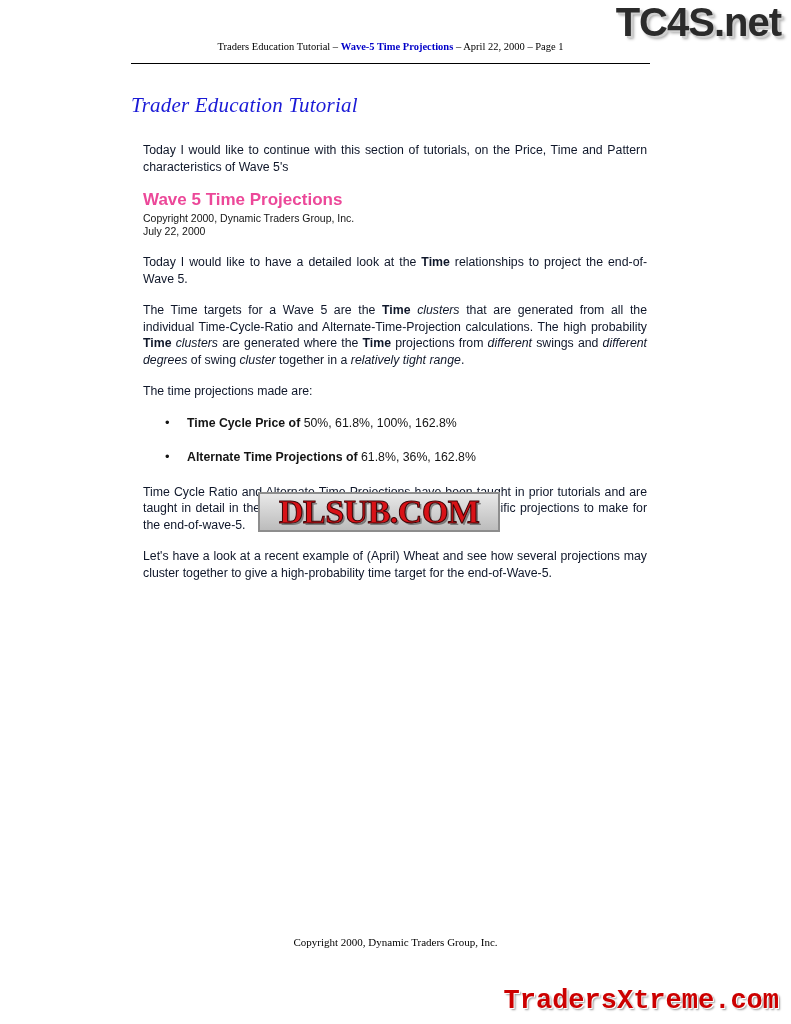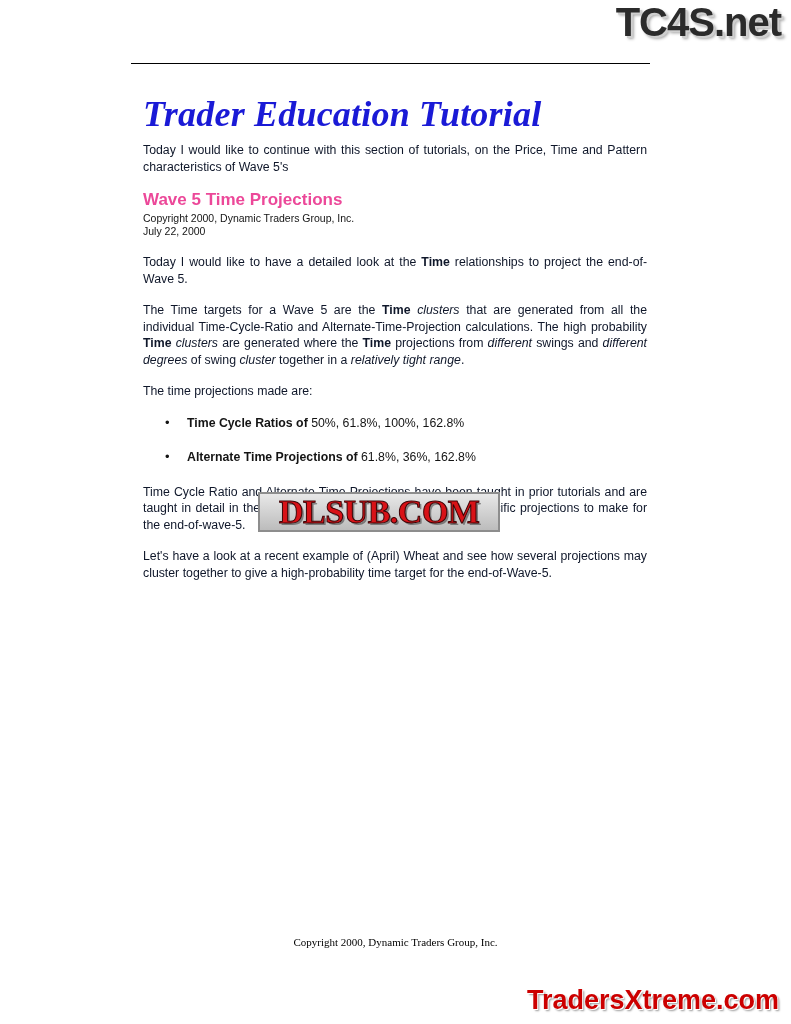--- a/index.html
+++ b/index.html
@@ -59,26 +59,26 @@
     position: absolute;
     left: 131px;
     top: 63px;
     width: 519px;
     border-top: 1px solid #000000;
     height: 0;
   }
 
   .doc-title {
     position: absolute;
-    left: 143px;
+    left: 131px;
     top: 93px;
     font-family: "Liberation Serif", serif;
     font-style: italic;
-    font-weight: bold;
-    font-size: 36px;
+    font-weight: normal;
+    font-size: 21px;
     color: #1a1ad6;
     letter-spacing: 0.2px;
   }
 
   .body-col {
     position: absolute;
     left: 143px;
     top: 142px;
     width: 504px;
   }
@@ -158,35 +158,38 @@
     text-align: center;
     font-family: "Liberation Serif", serif;
     font-size: 11px;
     color: #000000;
   }
 
   .tx-watermark {
     position: absolute;
     right: 12px;
     bottom: 8px;
-    font-family: Liberation Sans, sans-serif;
+    font-family: Liberation Mono, monospace;
     font-weight: bold;
     font-size: 27px;
     color: #cc0000;
     text-shadow: 1px 1px 0 #ffffff, 2px 2px 2px rgba(0,0,0,0.4);
     letter-spacing: 0px;
   }
 </style>
 </head>
 <body>
 
 <div class="page">
 
   <div class="tc4s-watermark">TC4S.net</div>
 
+  <div class="header-line">
+    <span>Traders Education Tutorial – </span><span class="hl-blue">Wave-5 Time Projections</span><span> – April 22, 2000 – Page 1</span>
+  </div>
   <div class="header-rule"></div>
 
   <div class="doc-title">Trader Education Tutorial</div>
 
   <div class="body-col">
 
     <p class="para">Today I would like to continue with this section of tutorials, on the Price, Time and Pattern characteristics of Wave 5's</p>
 
     <div class="section-head">Wave 5 Time Projections</div>
     <p class="copyright-small">Copyright 2000, Dynamic Traders Group, Inc.</p>
@@ -195,21 +198,21 @@
 
     <p class="para"><span>Today I would like to  have a detailed look at the </span><b>Time</b><span> relationships to project the end-of-Wave 5.</span></p>
 
     <p class="para"><span>The Time targets for a Wave 5 are the </span><b>Time</b><span> </span><i>clusters</i><span> that are generated from all the individual Time-Cycle-Ratio and Alternate-Time-Projection calculations. The high probability </span><b>Time</b><span> </span><i>clusters</i><span> are generated where the </span><b>Time</b><span> projections from </span><i>different</i><span> swings and </span><i>different degrees</i><span> of swing </span><i>cluster</i><span> together in a </span><i>relatively tight range</i><span>.</span></p>
 
     <p class="para">The time projections made are:</p>
 
     <ul class="bullets">
       <li>
         <span class="bullet-dot">•</span>
-        <b>Time Cycle Ratios of</b><span> 50%, 61.8%, 100%, 162.8%</span>
+        <b>Time Cycle Price of</b><span> 50%, 61.8%, 100%, 162.8%</span>
       </li>
       <li>
         <span class="bullet-dot">•</span>
         <b>Alternate Time Projections of</b><span> 61.8%, 36%, 162.8%</span>
       </li>
     </ul>
 
     <p class="para"><span>Time Cycle Ratio and Alternate Time Projections have been taught in prior tutorials and are taught in detail in the </span><i>Dynamic Trading</i><span> book along with the specific projections to make for the end-of-wave-5.</span></p>
 
     <p class="para">Let's have a look at a recent example of (April) Wheat and see how several projections may cluster together to give a high-probability time target for the end-of-Wave-5.</p>

